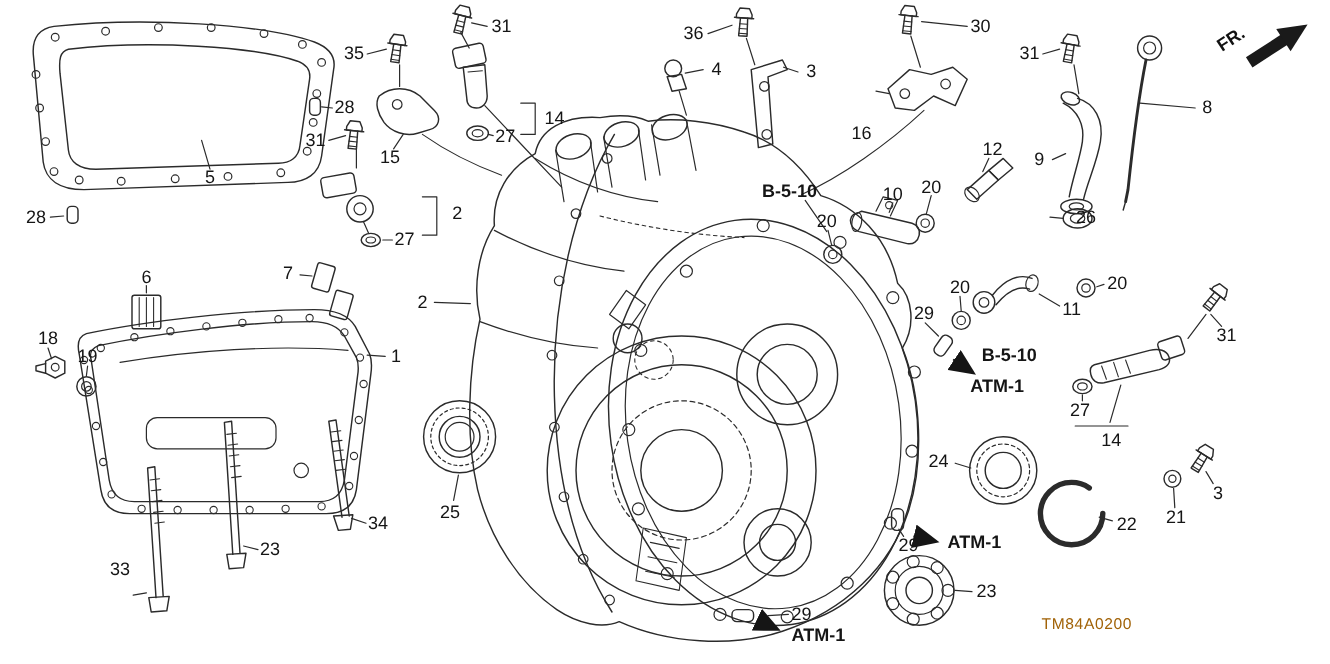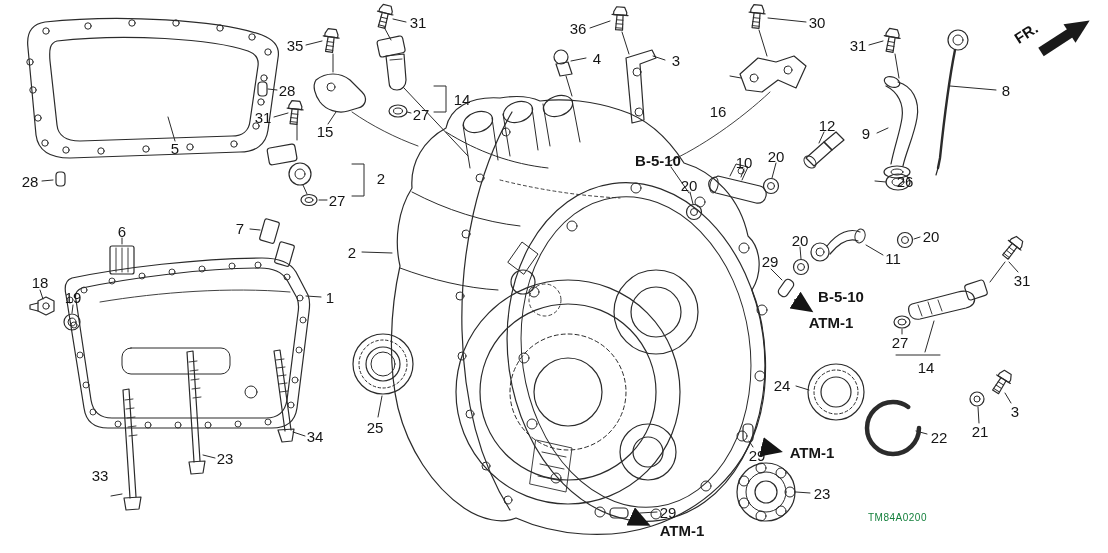--- a/index.html
+++ b/index.html
@@ -5,21 +5,21 @@
   html,body{margin:0;padding:0;background:#fff;}
   #stage{position:relative;width:1108px;height:553px;background:#fff;overflow:hidden;
          font-family:"Liberation Sans",sans-serif;color:#111;}
   #diagram-svg{position:absolute;left:0;top:0;}
   #labels-layer{position:absolute;left:0;top:0;width:100%;height:100%;pointer-events:none;}
   .callout{position:absolute;transform:translate(-50%,-50%);font-size:15px;line-height:1;
            color:#151515;white-space:nowrap;}
   .callout.bold{font-weight:700;}
   #fr-label{position:absolute;left:1026px;top:33px;transform:translate(-50%,-50%) rotate(-33deg);
             font-weight:700;font-size:15px;color:#111;}
-  #diagram-code{position:absolute;left:868px;top:512px;font-size:10px;letter-spacing:.5px;color:#15803d;}
+  #diagram-code{position:absolute;left:868px;top:512px;font-size:13px;letter-spacing:.5px;color:#a16207;}
 </style>
 </head>
 <body>
 
 <div id="stage">
 
 <svg id="diagram-svg" width="1108" height="553" viewBox="0 0 1108 553" xmlns="http://www.w3.org/2000/svg">
   <defs>
     <marker id="arrow" markerWidth="12" markerHeight="10" refX="9" refY="5" orient="auto">
       <polygon points="0,0 11,5 0,10" fill="#151515"></polygon>

